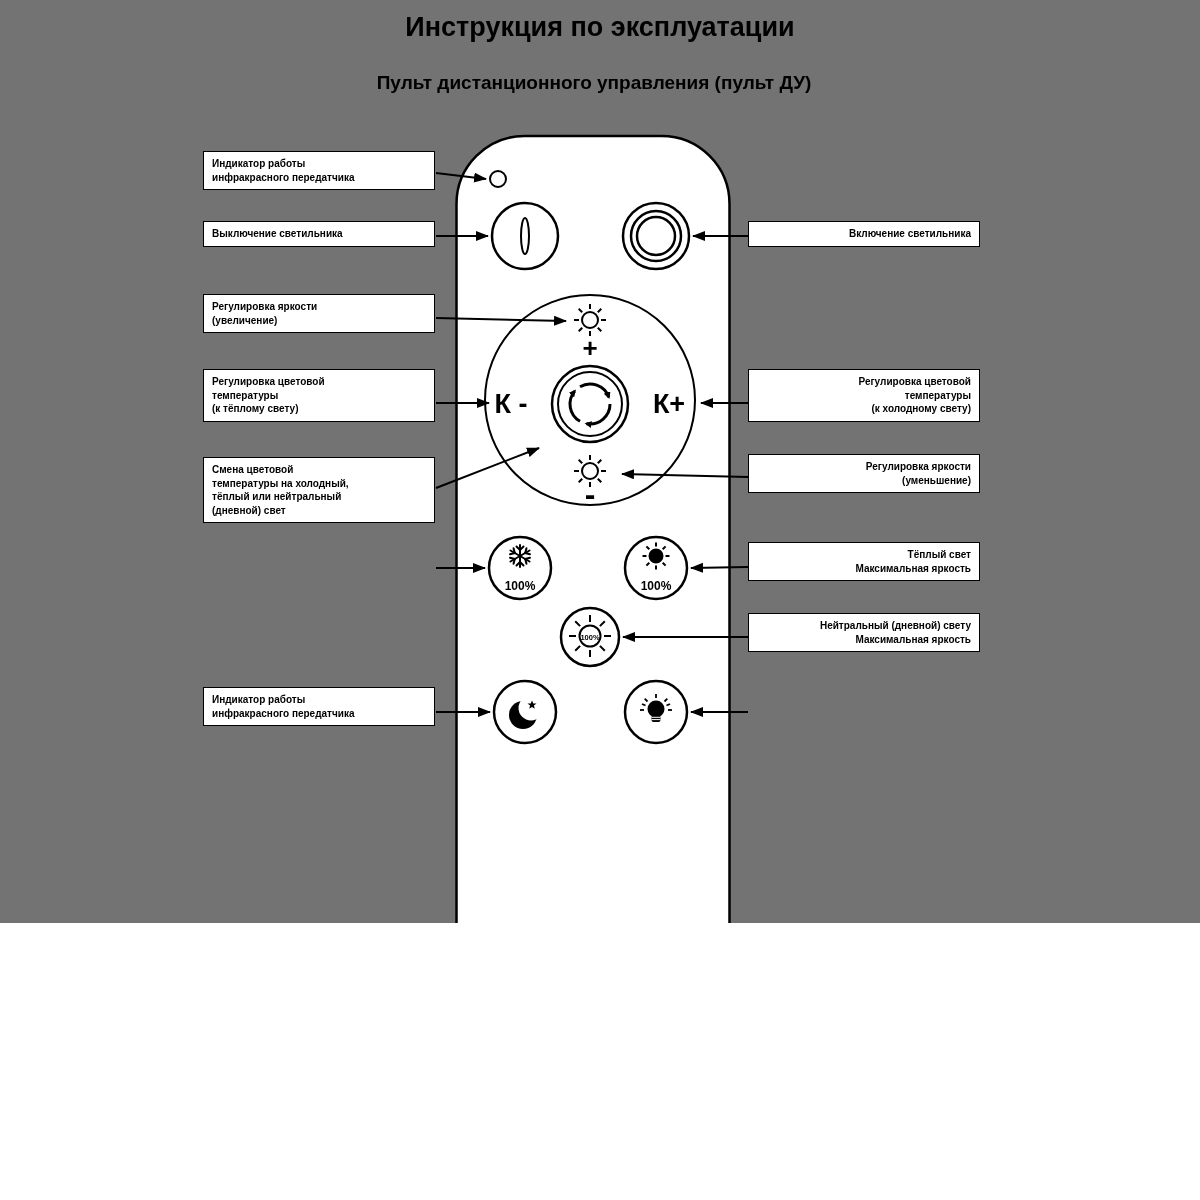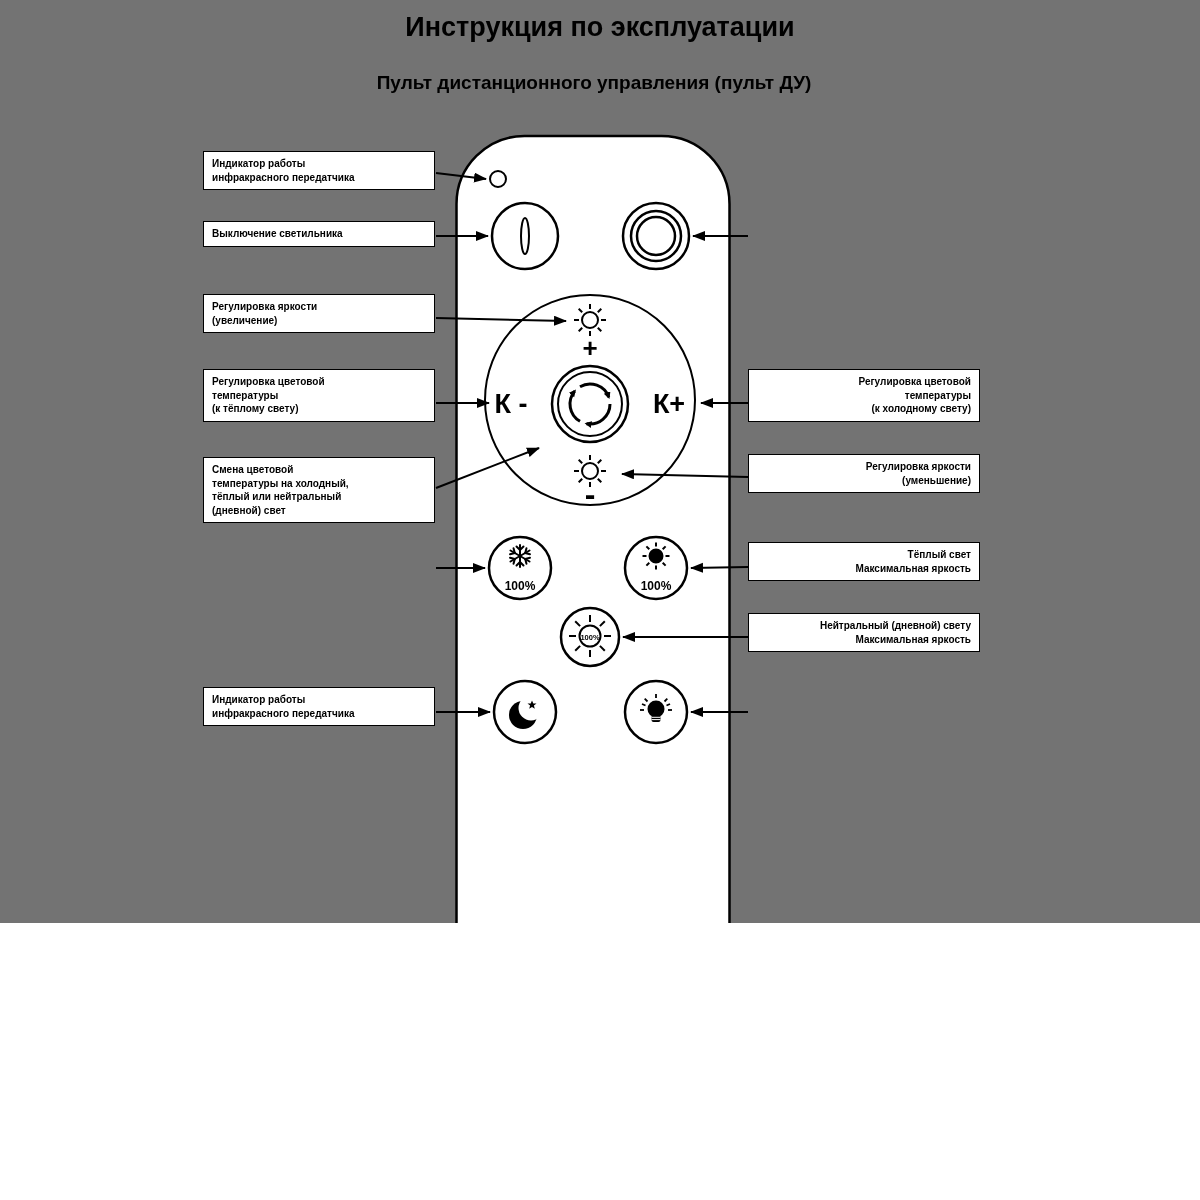--- a/index.html
+++ b/index.html
@@ -204,20 +204,21 @@
   <div class="callout left" style="top:369px">Регулировка цветовой
 температуры
 (к тёплому свету)</div>
   <div class="callout left" style="top:457px">Смена цветовой
 температуры на холодный,
 тёплый или нейтральный
 (дневной) свет</div>
   <div class="callout left" style="top:687px">Индикатор работы
 инфракрасного передатчика</div>
 
+  <div class="callout right" style="top:221px">Включение светильника</div>
   <div class="callout right" style="top:369px">Регулировка цветовой
 температуры
 (к холодному свету)</div>
   <div class="callout right" style="top:454px">Регулировка яркости
 (уменьшение)</div>
   <div class="callout right" style="top:542px">Тёплый свет
 Максимальная яркость</div>
   <div class="callout right" style="top:613px">Нейтральный (дневной) свету
 Максимальная яркость</div>
 

